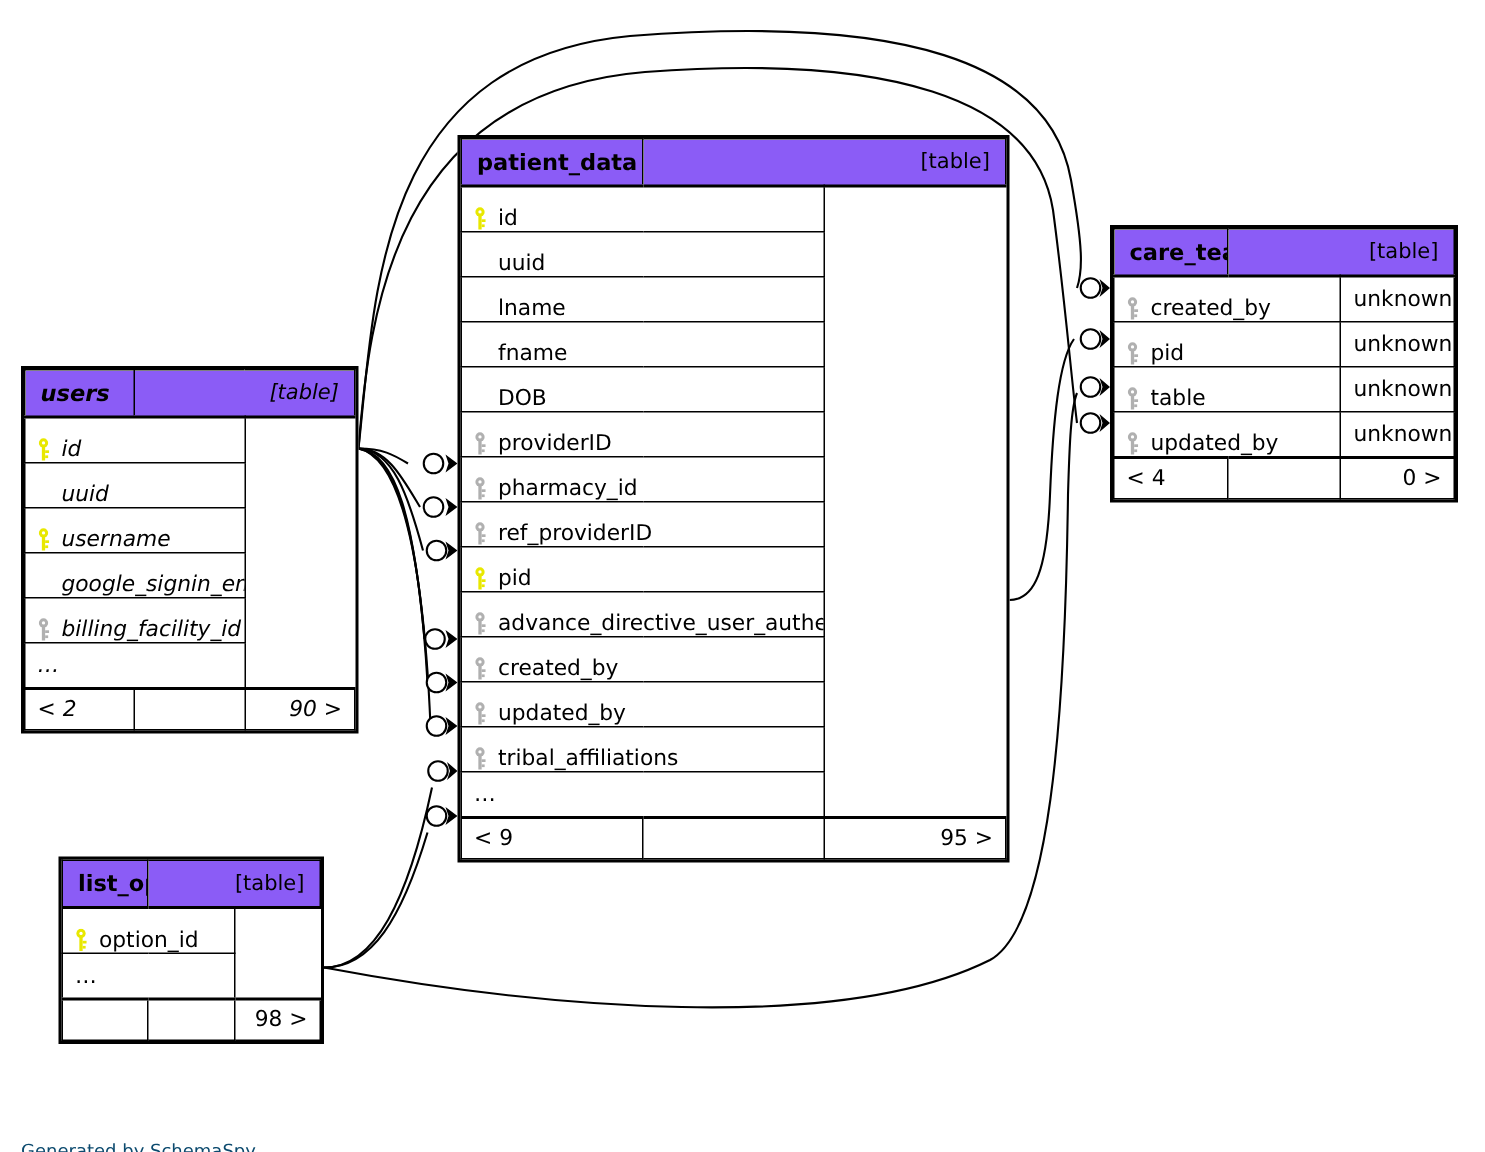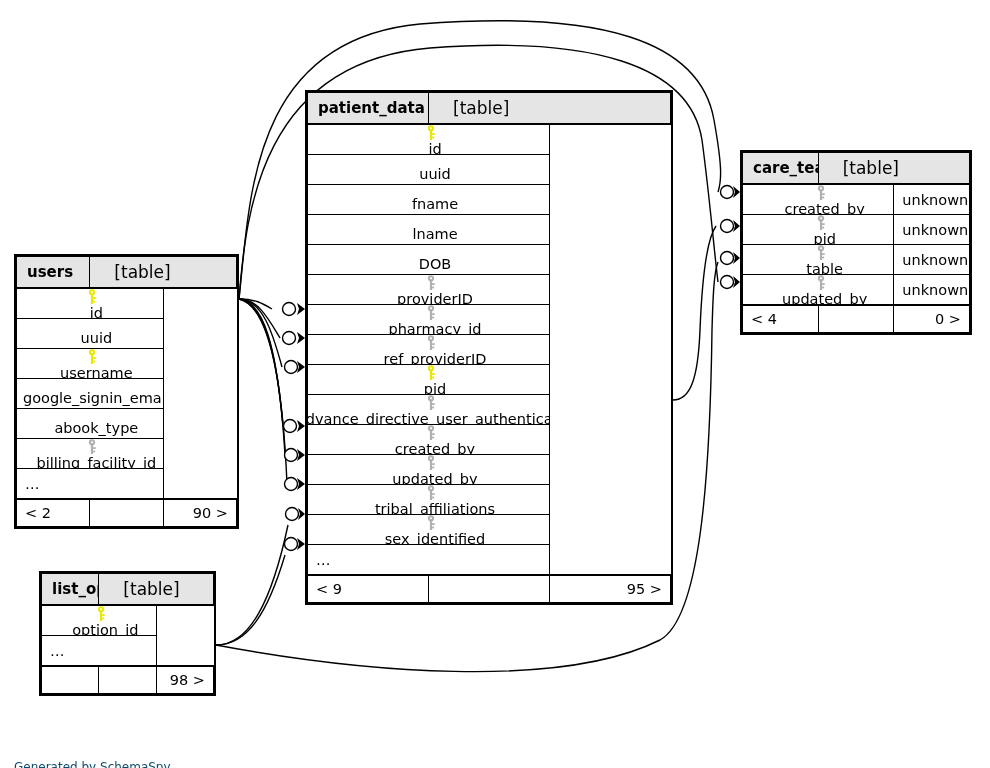--- a/index.html
+++ b/index.html
@@ -46,42 +46,41 @@
     padding: 0;
     height: 29px;
     vertical-align: middle;
     font-size: 14.5px;
     color: #000000;
     background: #ffffff;
     white-space: nowrap;
     overflow: hidden;
   }
   .hdr td {
-    background: #e5e5e5;
+    background: #8b5cf6;
     border-bottom: 2px solid #000000;
     height: 30px;
   }
   .hdr .tname {
     font-weight: bold;
     font-size: 15px;
     padding-left: 10px;
   }
   .hdr .ttype {
-    text-align: left;
+    text-align: right;
     padding-right: 10px;
-    font-size: 17px;
+    font-size: 14px;
     color: #000000;
     padding-left: 24px;
   }
   .cellpad {
     display: flex;
-    align-items: center;
+    align-items: flex-end;
     height: 29px;
     padding-left: 8px;
-    flex-direction: column;
   }
   .colname {
     padding-left: 5px;
   }
   .typecell {
     padding-left: 8px;
     font-size: 14.5px;
   }
   .ellipsis {
     padding-left: 8px;
@@ -173,21 +172,21 @@
         <path d="M305,544 L297,538 L299,544 L297,550 Z"></path>
         <path d="M740,192 L733,186 L735,192 L733,198 Z"></path>
         <path d="M740,226 L733,220 L735,226 L733,232 Z"></path>
         <path d="M740,258 L733,252 L735,258 L733,264 Z"></path>
         <path d="M740,282 L733,276 L735,282 L733,288 Z"></path>
       </g>
     </g>
   </svg>
 
   <div id="tables-host">
-      <div class="table-box" style="left: 14px; top: 254px; width: 225px;">
+      <div class="table-box" style="left: 14px; top: 244px; width: 225px; font-style: italic;">
         <table class="tbl">
           <tbody>
             <tr class="hdr">
               <td class="tname">users</td>
               <td class="ttype" colspan="2">[table]</td>
             </tr>
             <tr>
               <td colspan="2">
                 <div class="cellpad">
                   <span class="key"><svg width="11" height="16" viewBox="0 0 11 16" xmlns="http://www.w3.org/2000/svg">
@@ -221,28 +220,20 @@
                     </svg></span>
                   <span class="colname">username</span>
                 </div>
               </td>
             </tr>
             <tr>
               <td colspan="2">
                 <div class="cellpad">
                   <span class="key"></span>
                   <span class="colname">google_signin_email</span>
-                </div>
-              </td>
-            </tr>
-            <tr>
-              <td colspan="2">
-                <div class="cellpad">
-                  <span class="key"></span>
-                  <span class="colname">abook_type</span>
                 </div>
               </td>
             </tr>
             <tr>
               <td colspan="2">
                 <div class="cellpad">
                   <span class="key"><svg width="11" height="16" viewBox="0 0 11 16" xmlns="http://www.w3.org/2000/svg">
                       <circle cx="4" cy="3.3" r="3.1" fill="#b0b0b0"></circle>
                       <circle cx="4" cy="3.3" r="1.1" fill="#ffffff"></circle>
                       <rect x="2.9" y="4.6" width="2.2" height="10.4" fill="#b0b0b0"></rect>
@@ -290,29 +281,29 @@
                 <div class="cellpad">
                   <span class="key"></span>
                   <span class="colname">uuid</span>
                 </div>
               </td>
             </tr>
             <tr>
               <td colspan="2">
                 <div class="cellpad">
                   <span class="key"></span>
+                  <span class="colname">lname</span>
+                </div>
+              </td>
+            </tr>
+            <tr>
+              <td colspan="2">
+                <div class="cellpad">
+                  <span class="key"></span>
                   <span class="colname">fname</span>
-                </div>
-              </td>
-            </tr>
-            <tr>
-              <td colspan="2">
-                <div class="cellpad">
-                  <span class="key"></span>
-                  <span class="colname">lname</span>
                 </div>
               </td>
             </tr>
             <tr>
               <td colspan="2">
                 <div class="cellpad">
                   <span class="key"></span>
                   <span class="colname">DOB</span>
                 </div>
               </td>
@@ -419,34 +410,20 @@
               <td colspan="2">
                 <div class="cellpad">
                   <span class="key"><svg width="11" height="16" viewBox="0 0 11 16" xmlns="http://www.w3.org/2000/svg">
                       <circle cx="4" cy="3.3" r="3.1" fill="#b0b0b0"></circle>
                       <circle cx="4" cy="3.3" r="1.1" fill="#ffffff"></circle>
                       <rect x="2.9" y="4.6" width="2.2" height="10.4" fill="#b0b0b0"></rect>
                       <rect x="5.1" y="8.2" width="2.6" height="1.8" fill="#b0b0b0"></rect>
                       <rect x="5.1" y="11.6" width="2.0" height="1.8" fill="#b0b0b0"></rect>
                     </svg></span>
                   <span class="colname">tribal_affiliations</span>
-                </div>
-              </td>
-            </tr>
-            <tr>
-              <td colspan="2">
-                <div class="cellpad">
-                  <span class="key"><svg width="11" height="16" viewBox="0 0 11 16" xmlns="http://www.w3.org/2000/svg">
-                      <circle cx="4" cy="3.3" r="3.1" fill="#b0b0b0"></circle>
-                      <circle cx="4" cy="3.3" r="1.1" fill="#ffffff"></circle>
-                      <rect x="2.9" y="4.6" width="2.2" height="10.4" fill="#b0b0b0"></rect>
-                      <rect x="5.1" y="8.2" width="2.6" height="1.8" fill="#b0b0b0"></rect>
-                      <rect x="5.1" y="11.6" width="2.0" height="1.8" fill="#b0b0b0"></rect>
-                    </svg></span>
-                  <span class="colname">sex_identified</span>
                 </div>
               </td>
             </tr>
             <tr>
               <td colspan="2"><span class="ellipsis">…</span></td>
             </tr>
             <tr class="foot">
               <td class="lf" style="width:33%">&lt; 9</td>
               <td class="mid" style="width:33%"></td>
               <td class="rt">95 &gt;</td>

